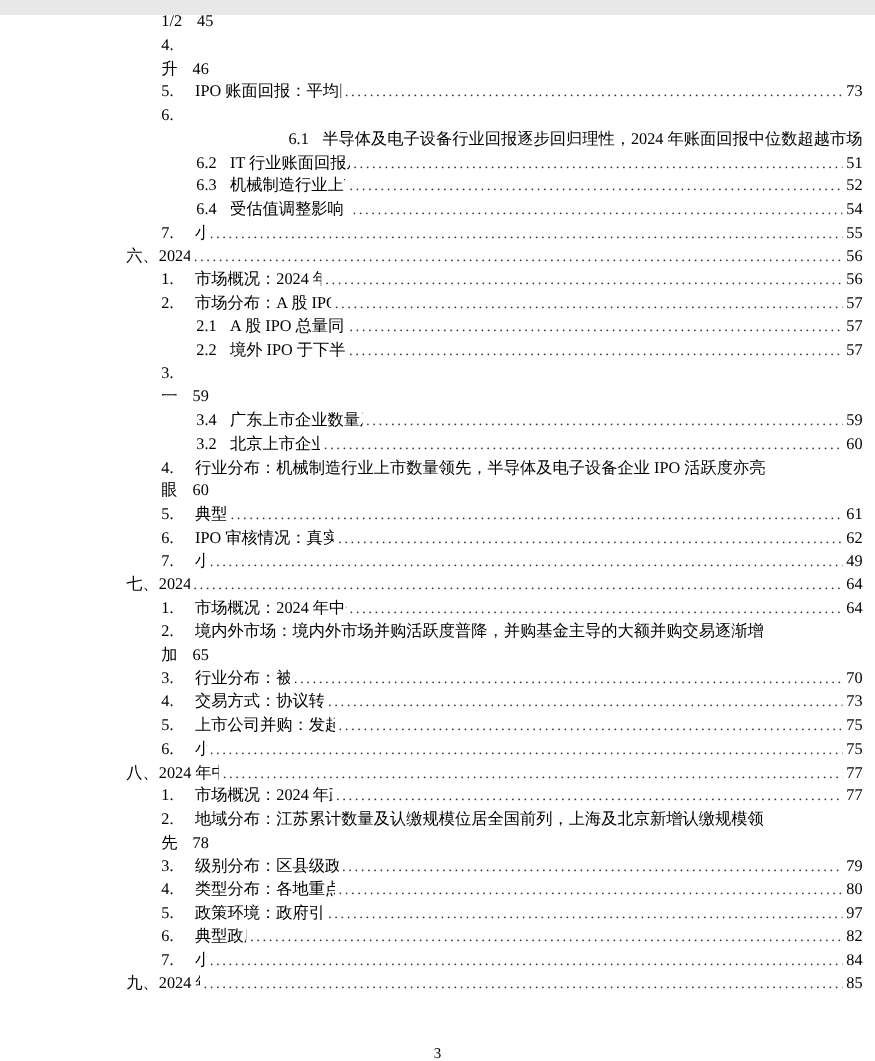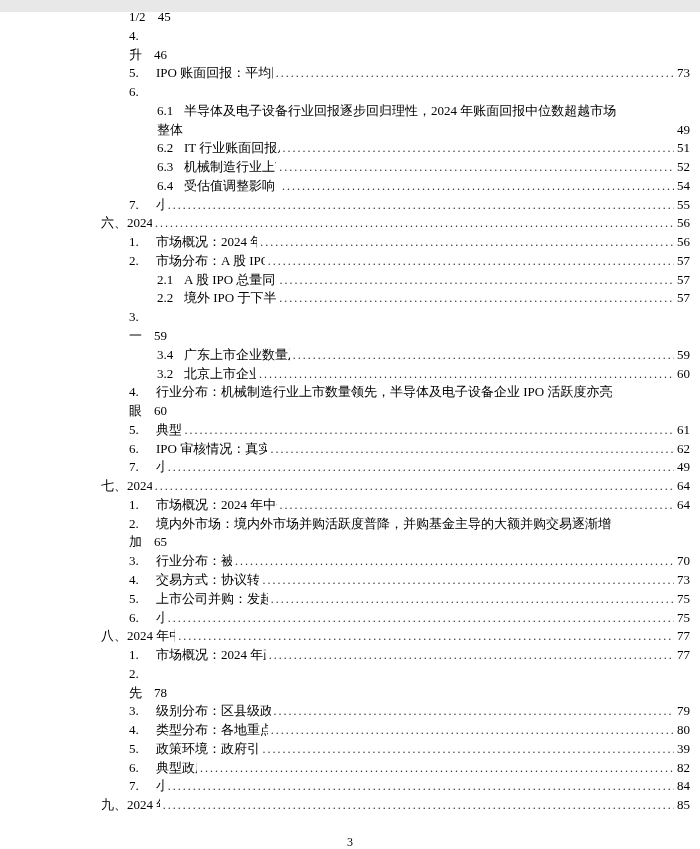--- a/index.html
+++ b/index.html
@@ -22,21 +22,21 @@
   .toc-line {
     display: flex;
     align-items: baseline;
     height: 18.78px;
     font-size: 13px;
     line-height: 18.78px;
     white-space: nowrap;
   }
   .ind-0 { padding-left: 0; }
   .ind-1 { padding-left: 28px; }
-  .ind-2 { padding-left: 56px; }
+  .ind-2 { padding-left: 56px; justify-content: flex-end; }
   .num  { flex: none; min-width: 27px; }
   .txt  { flex: 0 1 auto; overflow: hidden; }
   .leader {
     flex: 1 1 auto;
     min-width: 0;
     overflow: hidden;
     white-space: nowrap;
     margin: 0 3px;
     color: #333333;
     font-size: 12px;
@@ -78,25 +78,20 @@
         <span class="pg">73</span>
       </div>
       <div class="toc-line ind-1">
         <span class="num">6.</span>
       </div>
       <div class="toc-line ind-2">
         <span class="num">6.1</span>
         <span class="txt">半导体及电子设备行业回报逐步回归理性，2024 年账面回报中位数超越市场</span>
       </div>
       <div class="toc-line ind-2">
-        <span class="txt">整体</span>
-        <span class="spacer"></span>
-        <span class="pg">49</span>
-      </div>
-      <div class="toc-line ind-2">
         <span class="num">6.2</span>
         <span class="txt">IT 行业账面回报从高位回归常态化区间，与全市场回报水平趋同</span>
         <span class="leader">............................................................................................................................................................................................................................................................................................................</span>
         <span class="pg">51</span>
       </div>
       <div class="toc-line ind-2">
         <span class="num">6.3</span>
         <span class="txt">机械制造行业上市后走势较好，账面回报中位数高于市场整体</span>
         <span class="leader">............................................................................................................................................................................................................................................................................................................</span>
         <span class="pg">52</span>
@@ -236,20 +231,21 @@
         <span class="pg">77</span>
       </div>
       <div class="toc-line ind-1">
         <span class="num">1.</span>
         <span class="txt">市场概况：2024 年政府引导基金设立节奏放缓，迈向高质量发展新阶段</span>
         <span class="leader">............................................................................................................................................................................................................................................................................................................</span>
         <span class="pg">77</span>
       </div>
       <div class="toc-line ind-1">
         <span class="num">2.</span>
+        <span class="txt">地域分布：江苏累计数量及认缴规模位居全国前列，上海及北京新增认缴规模领</span>
       </div>
       <div class="toc-line ind-1">
         <span class="txt">先</span>
         <span class="pg-inline">78</span>
       </div>
       <div class="toc-line ind-1">
         <span class="num">3.</span>
         <span class="txt">级别分布：区县级政府投资基金新设数量领先，省级政府投资基金规模占优</span>
         <span class="leader">............................................................................................................................................................................................................................................................................................................</span>
         <span class="pg">79</span>
@@ -257,21 +253,21 @@
       <div class="toc-line ind-1">
         <span class="num">4.</span>
         <span class="txt">类型分布：各地重点设立产业类基金，聚焦重大战略或产业关键环节发展</span>
         <span class="leader">............................................................................................................................................................................................................................................................................................................</span>
         <span class="pg">80</span>
       </div>
       <div class="toc-line ind-1">
         <span class="num">5.</span>
         <span class="txt">政策环境：政府引导基金政策环境持续优化，奠定高质量发展基调</span>
         <span class="leader">............................................................................................................................................................................................................................................................................................................</span>
-        <span class="pg">39</span>
+        <span class="pg">97</span>
       </div>
       <div class="toc-line ind-1">
         <span class="num">6.</span>
         <span class="txt">典型政府引导基金集锦</span>
         <span class="leader">............................................................................................................................................................................................................................................................................................................</span>
         <span class="pg">82</span>
       </div>
       <div class="toc-line ind-1">
         <span class="num">7.</span>
         <span class="txt">小结</span>

